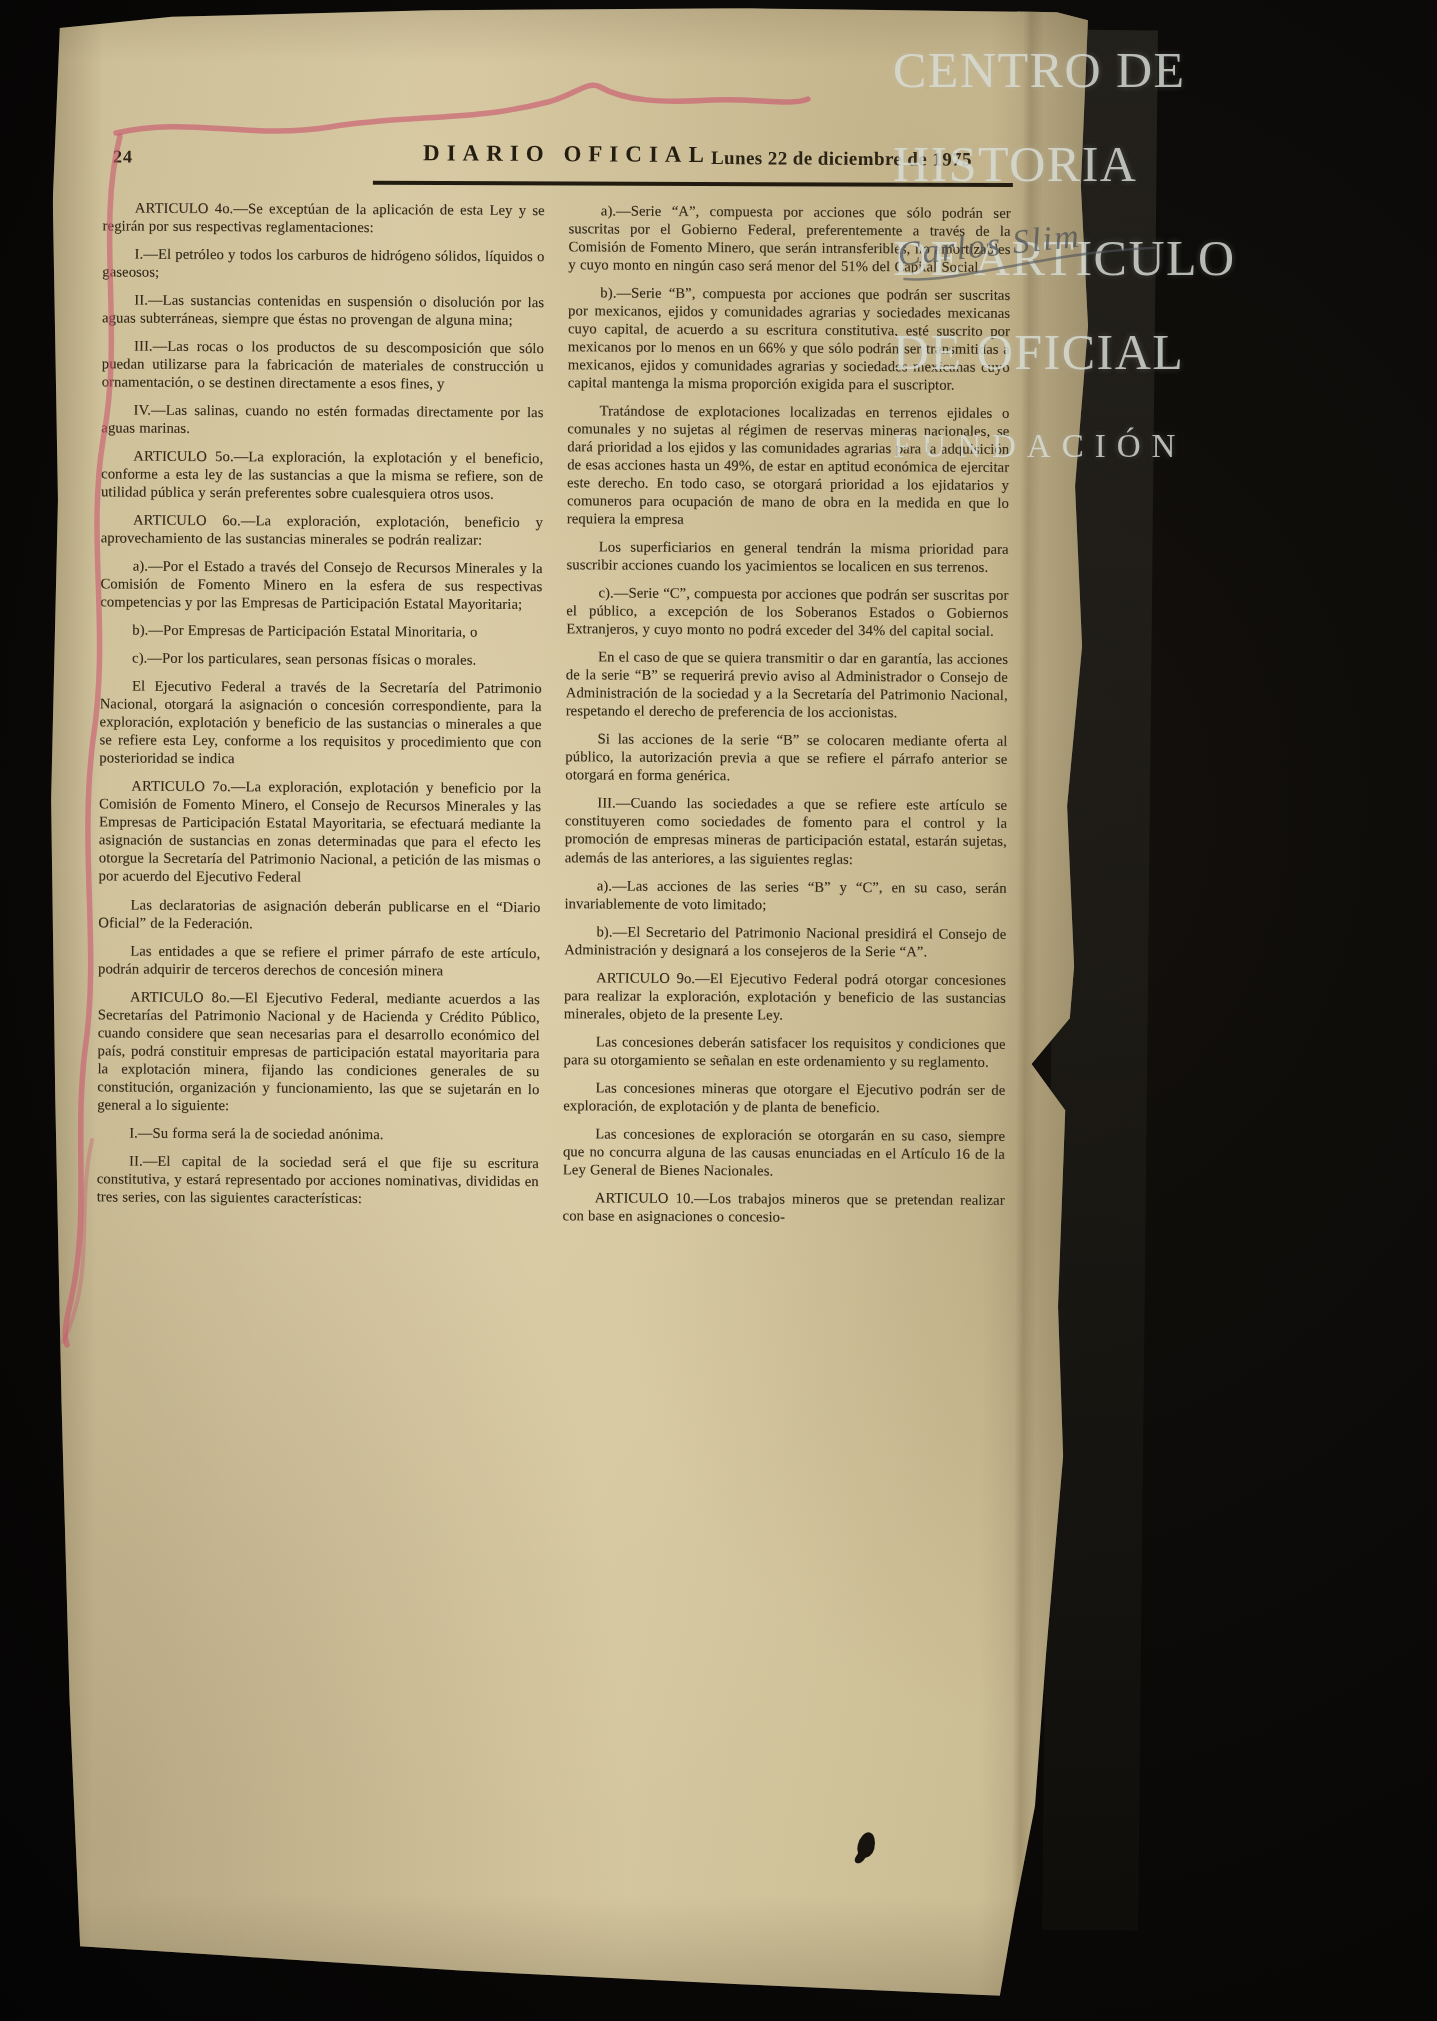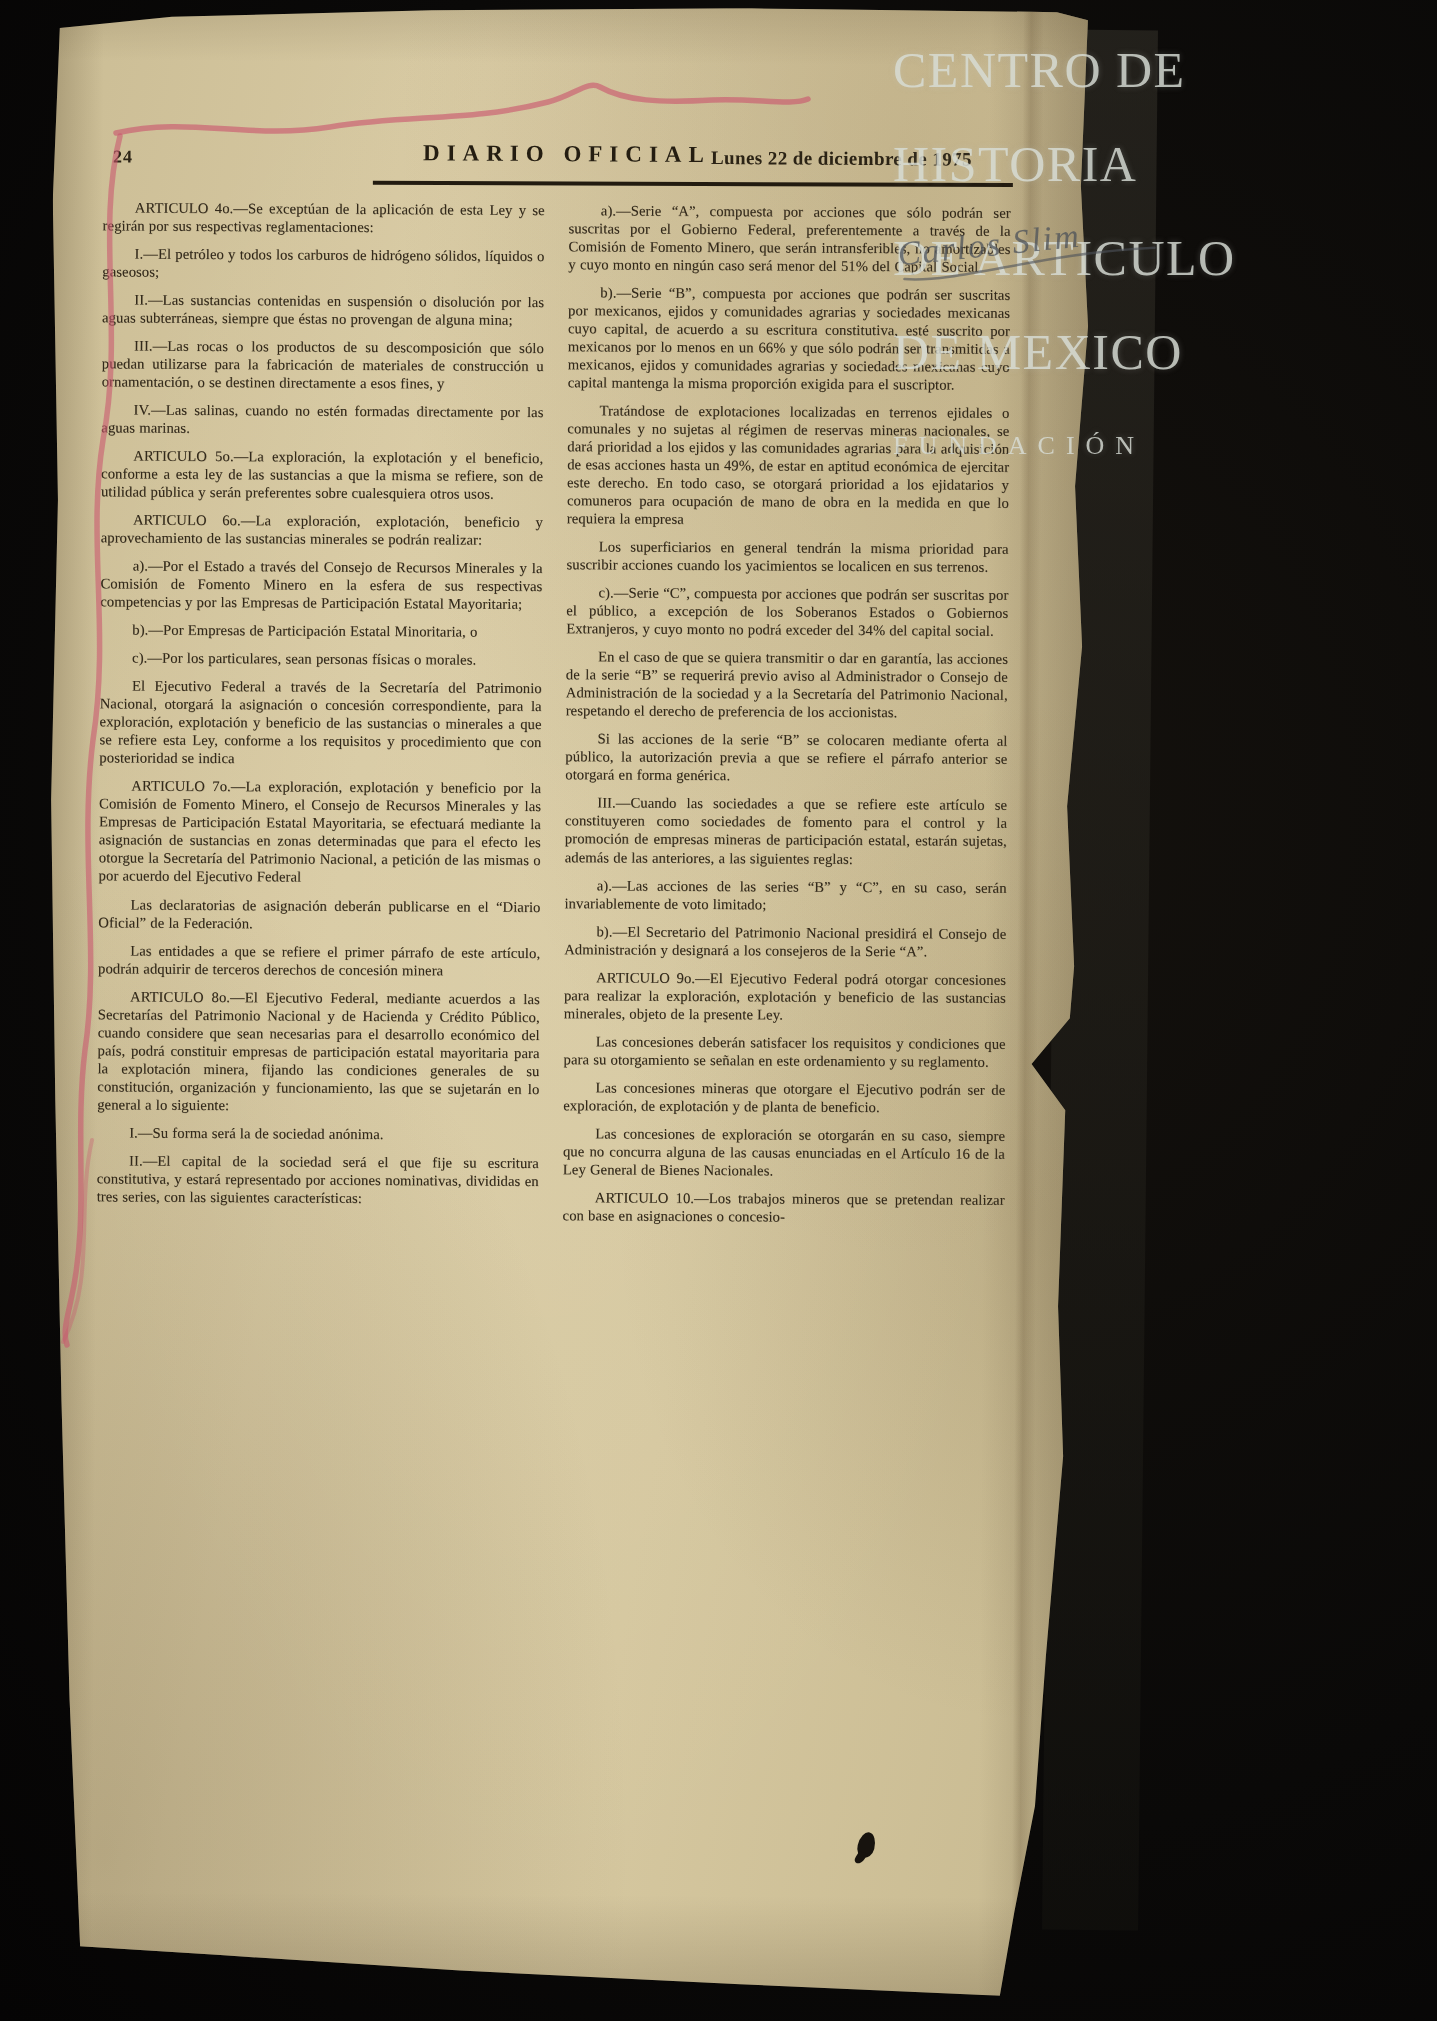--- a/index.html
+++ b/index.html
@@ -106,21 +106,21 @@
   }
   .watermark-line{
     font-size:50px;
     line-height:44px;
     letter-spacing:1.5px;
     white-space:nowrap;
     text-shadow:0 0 6px rgba(200,205,198,.25);
   }
   .watermark-line:last-child{
     letter-spacing:11px;
-    font-size:26px;
+    font-size:33px;
     margin-top:4px;
   }
   
   .pencil{
     position:absolute; inset:0;
     pointer-events:none;
   }
   
   .signature{
     position:absolute;
@@ -207,21 +207,21 @@
           <p class="para">ARTICULO 10.—Los trabajos mineros que se pretendan realizar con base en asignaciones o concesio-</p>
         </div>
     </div>
 
   </div>
 
   <div class="watermark">
       <p class="watermark-line">CENTRO DE</p>
       <p class="watermark-line">HISTORIA</p>
       <p class="watermark-line">DE ARTICULO</p>
-      <p class="watermark-line">DE MEXICO</p>
+      <p class="watermark-line">DE OFICIAL</p>
       <p class="watermark-line">FUNDACIÓN</p>
     </div>
 
   <svg class="pencil" width="1437" height="2021" viewBox="0 0 1437 2021">
     <path d="M116,133 C190,116 248,140 330,127 C410,114 470,122 548,102 C575,95 588,80 600,87 C625,101 660,103 712,100 C755,98 792,106 808,99" fill="none" stroke="#c9566e" stroke-width="5.5" stroke-linecap="round" opacity="0.62"></path>
     <path d="M120,136 C96,230 124,330 103,440 C87,540 110,630 93,740 C79,850 100,950 85,1050 C74,1140 90,1215 71,1300 C66,1322 63,1334 67,1345" fill="none" stroke="#c9566e" stroke-width="5.5" stroke-linecap="round" opacity="0.58"></path>
     <path d="M92,1140 C76,1210 96,1275 63,1342" fill="none" stroke="#c9566e" stroke-width="4" stroke-linecap="round" opacity="0.35"></path>
   </svg>
 
   <div class="signature">

